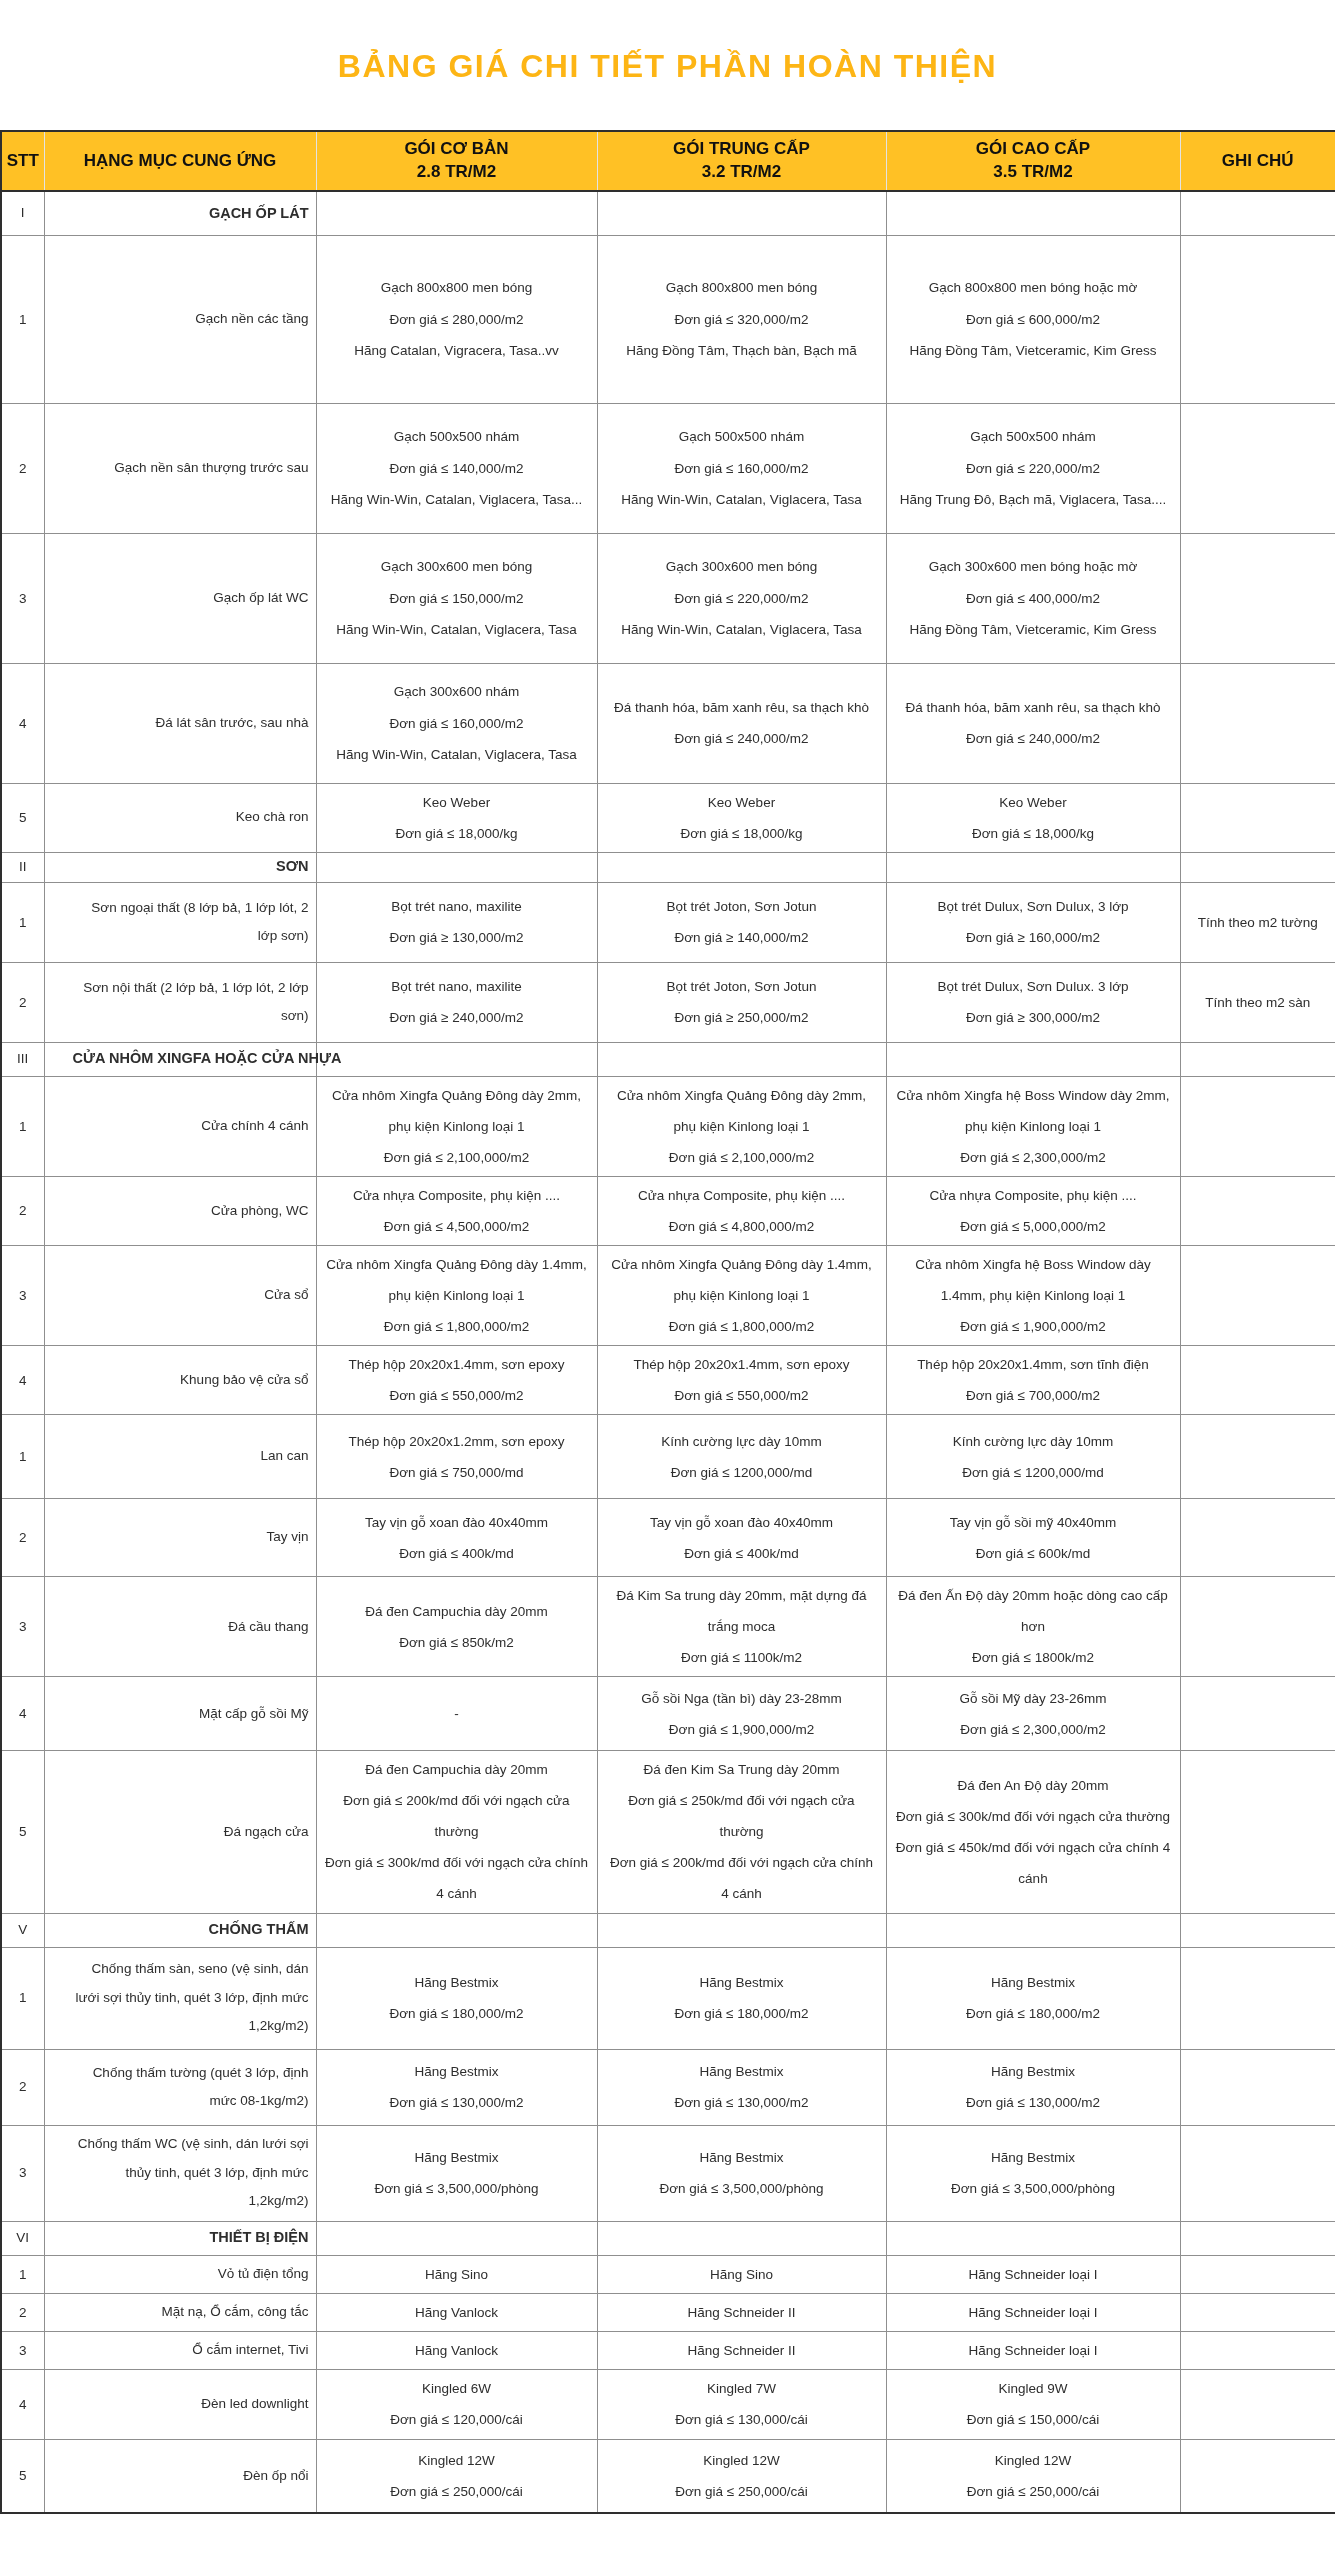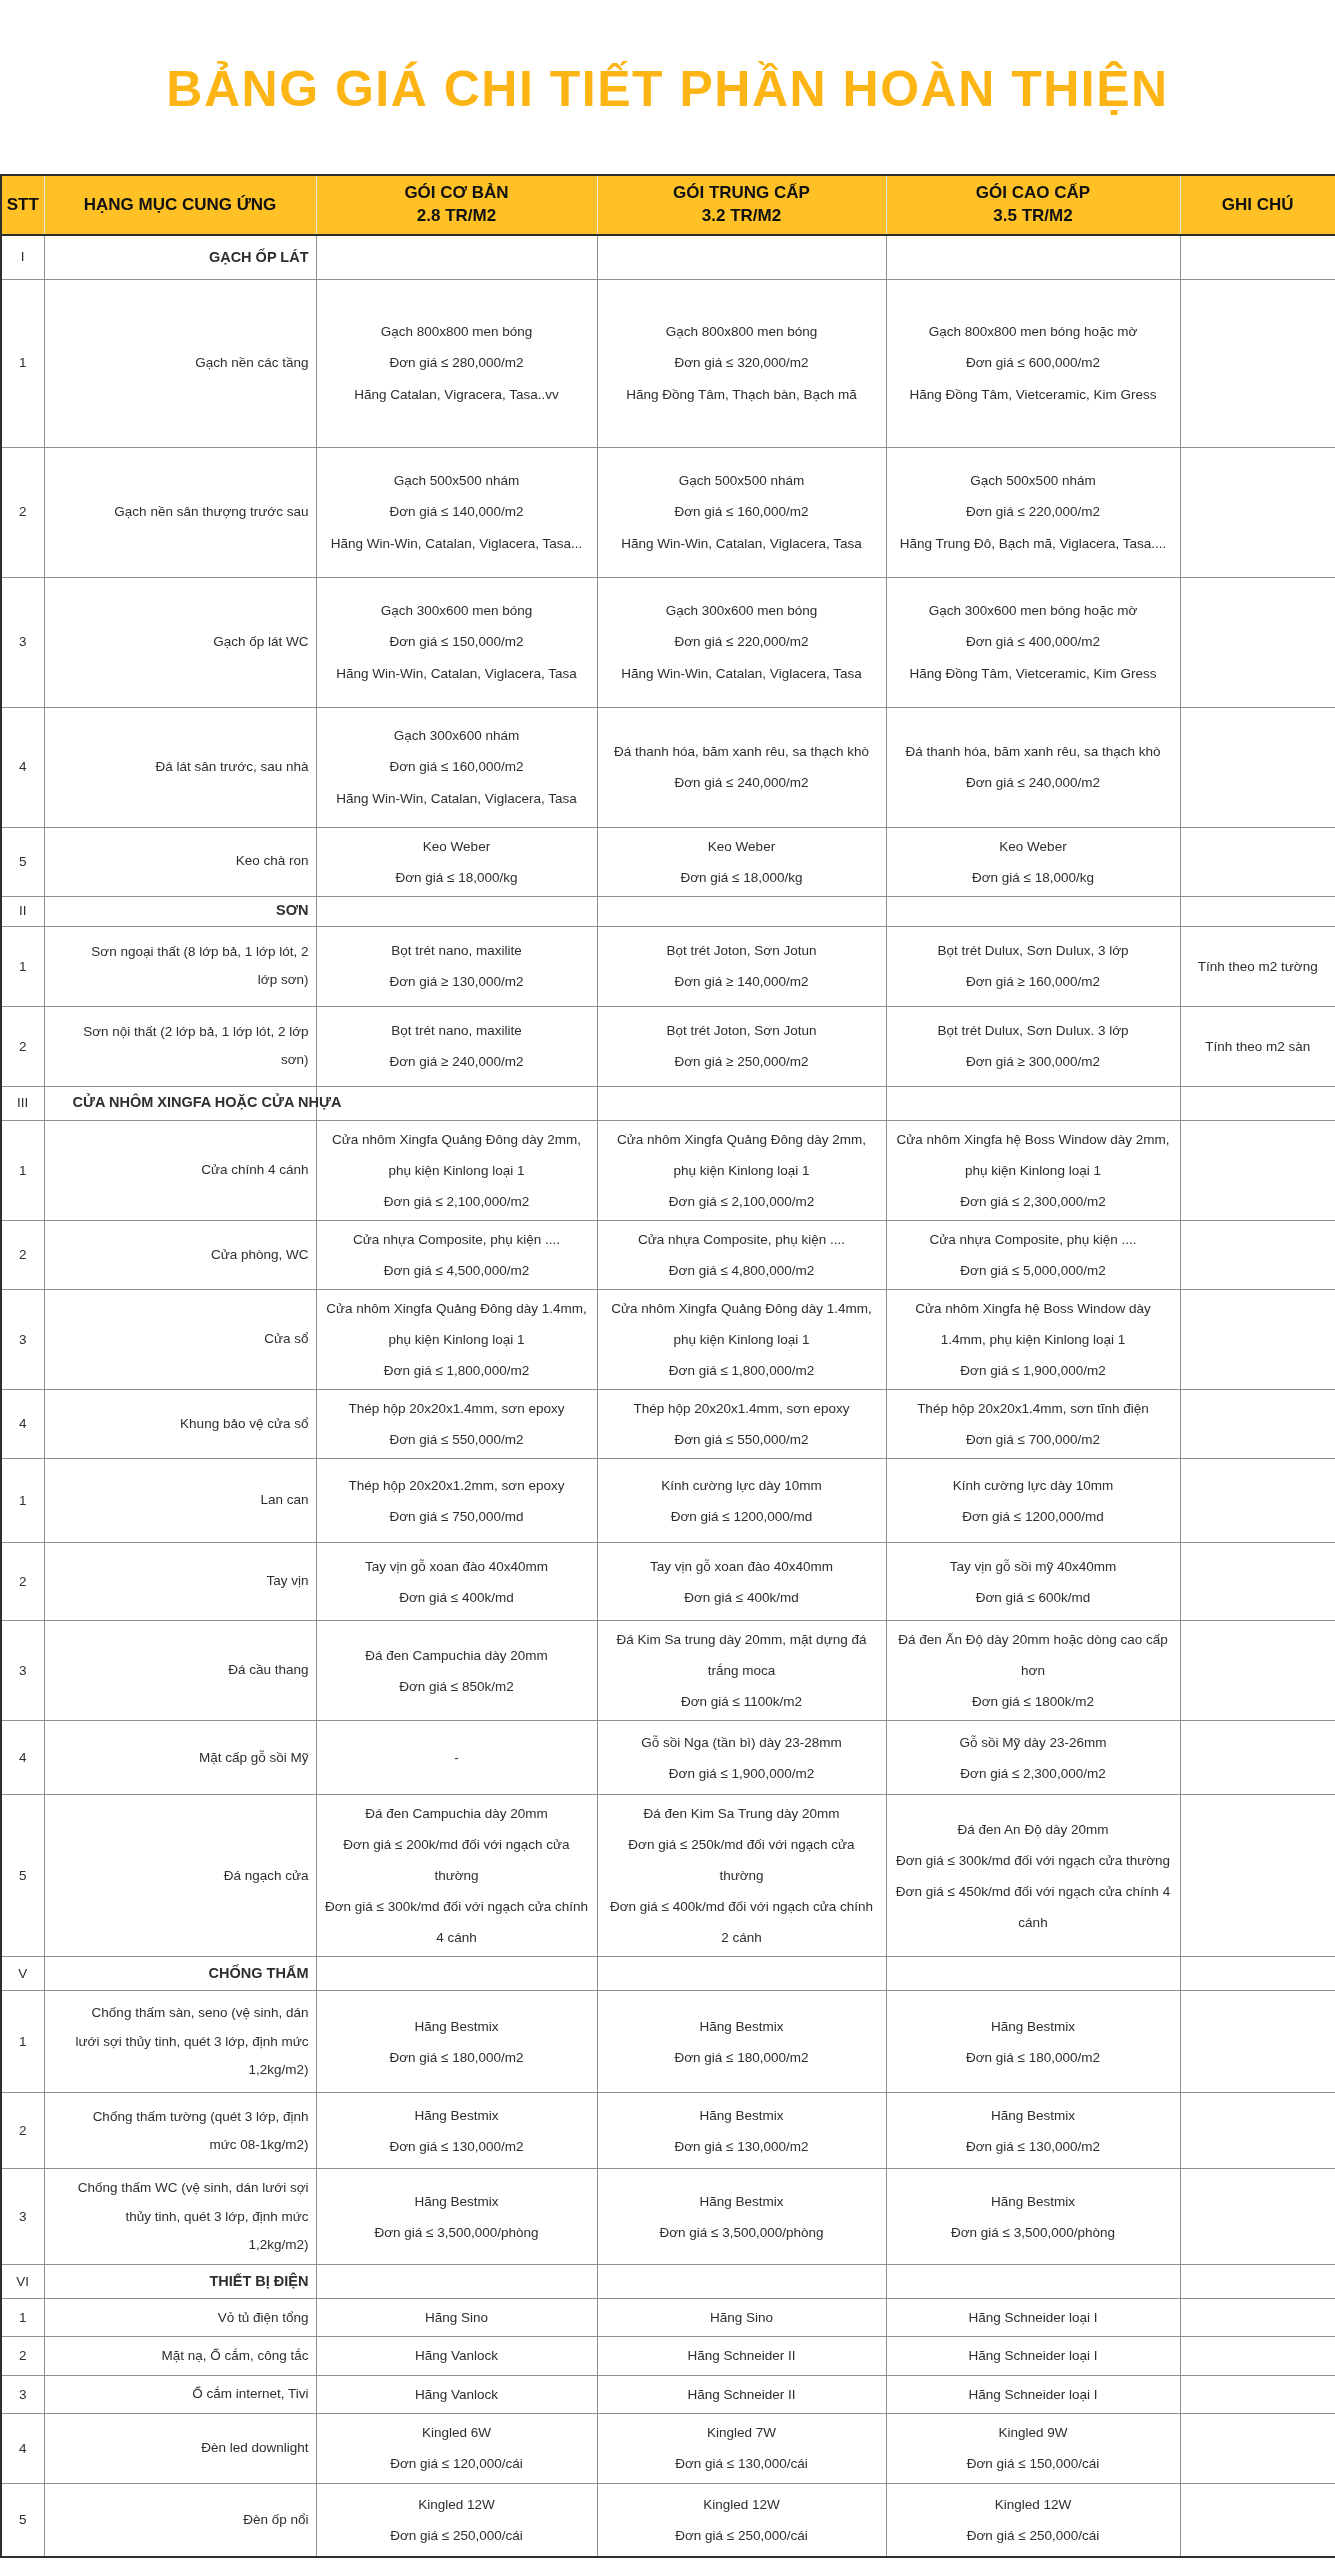--- a/index.html
+++ b/index.html
@@ -4,21 +4,21 @@
 <style>
   html,body{margin:0;padding:0;background:#ffffff;}
   body{
     width:1335px;
     font-family:"Liberation Sans", sans-serif;
     color:#2b2b2b;
     -webkit-font-smoothing:antialiased;
   }
   .page-title{
     color:var(--accent,#FDB515);
-    font-size:50px;
+    font-size:32px;
     font-weight:bold;
     text-align:center;
     letter-spacing:1.5px;
     padding:28px 10px 24px;
     line-height:1.1;
     white-space:nowrap;
   }
   table.price-table{
     border-collapse:collapse;
     table-layout:fixed;
@@ -301,21 +301,21 @@
           <td class="cell-value"></td>
         </tr>
         <tr style="height: 142px;">
           <td class="cell-no">5</td>
           <td class="cell-item">Đá ngạch cửa</td>
           <td class="cell-value">Đá đen Campuchia dày 20mm
 Đơn giá ≤ 200k/md đối với ngạch cửa thường
 Đơn giá ≤ 300k/md đối với ngạch cửa chính 4 cánh</td>
           <td class="cell-value">Đá đen Kim Sa Trung dày 20mm
 Đơn giá ≤ 250k/md đối với ngạch cửa thường
-Đơn giá ≤ 400k/md đối với ngạch cửa chính 2 cánh</td>
+Đơn giá ≤ 200k/md đối với ngạch cửa chính 4 cánh</td>
           <td class="cell-value">Đá đen An Độ dày 20mm
 Đơn giá ≤ 300k/md đối với ngạch cửa thường
 Đơn giá ≤ 450k/md đối với ngạch cửa chính 4 cánh</td>
           <td class="cell-value"></td>
         </tr>
         <tr class="section-row" style="height: 34px;">
           <td class="cell-no">V</td>
           <td class="cell-item">CHỐNG THẤM</td>
           <td class="cell-empty"></td>
           <td class="cell-empty"></td>

